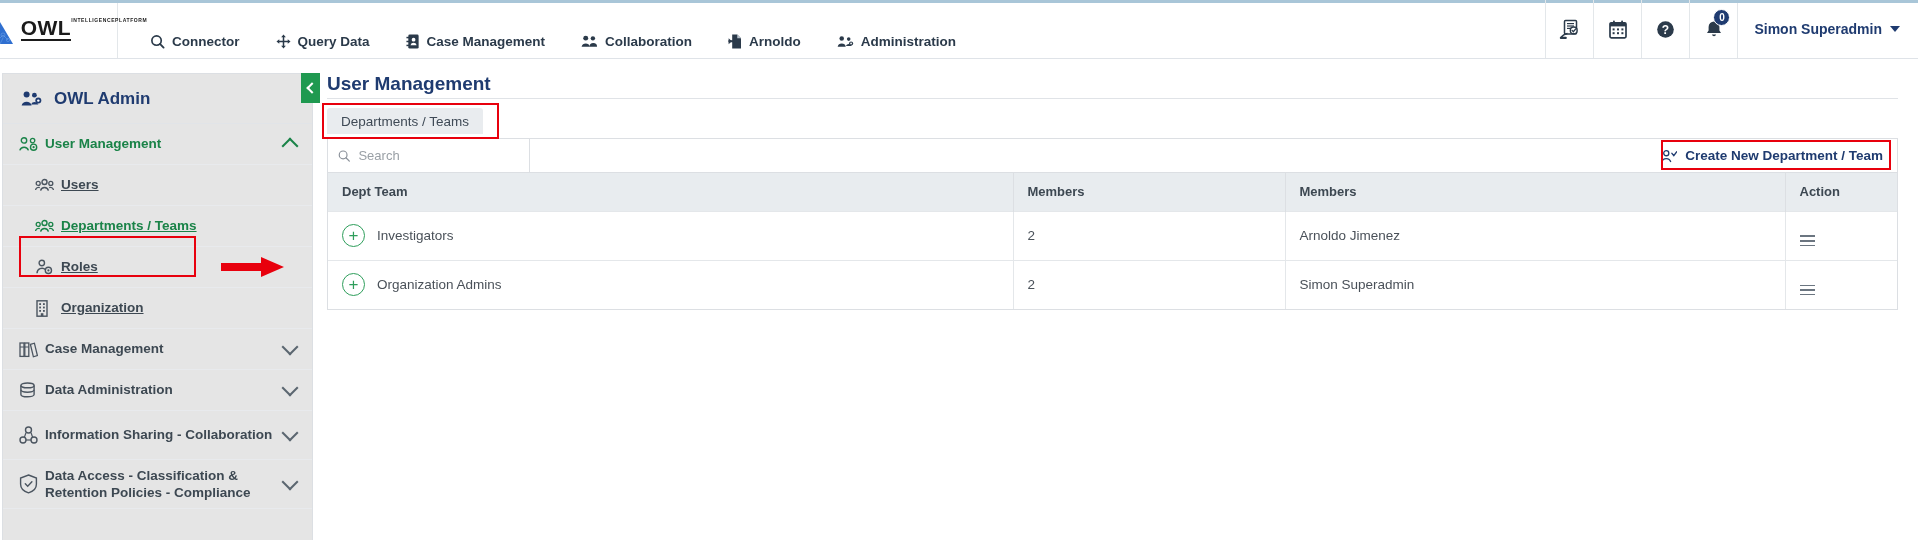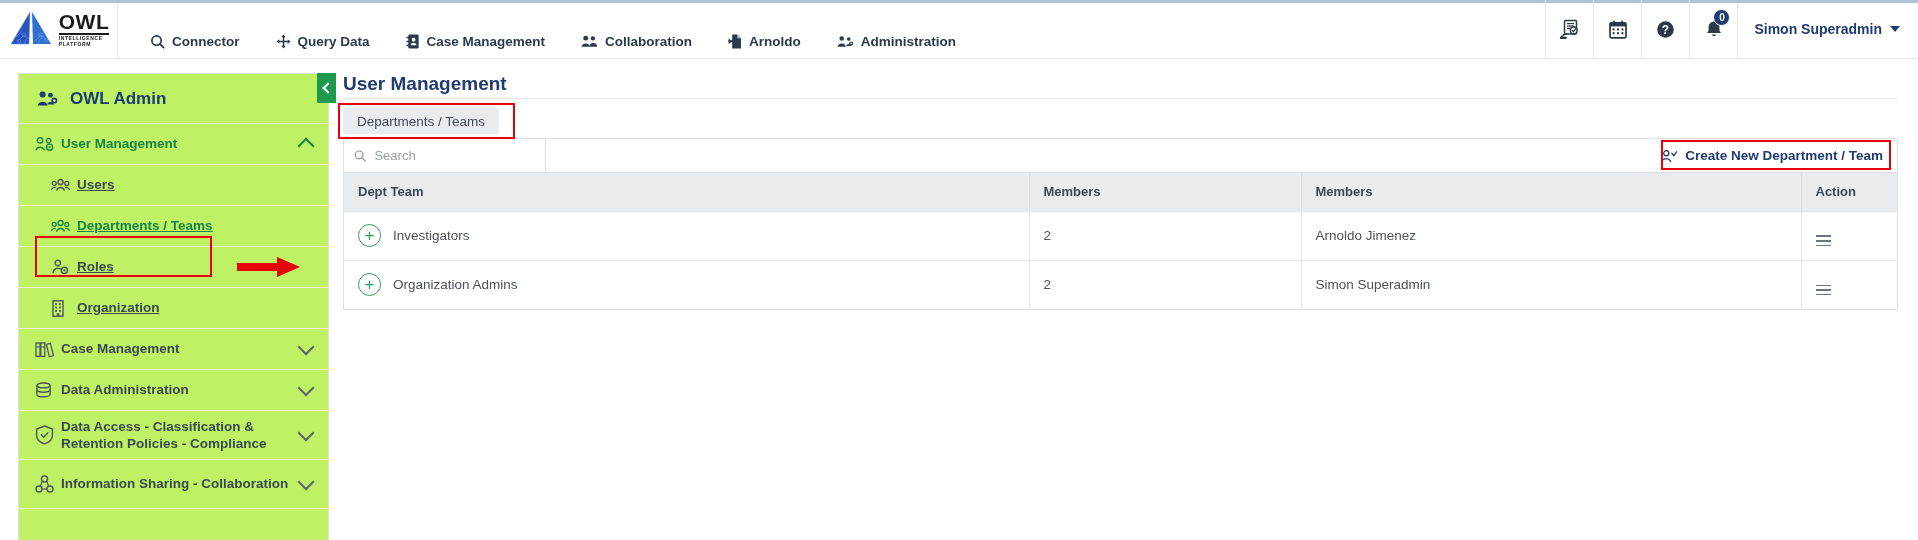--- a/index.html
+++ b/index.html
@@ -25,21 +25,21 @@
     background:#a9c6d8;
   }
   .logo-cell {
     width: 118px;
     display: flex; align-items: center; justify-content: center;
     border-right: 1px solid #e3e7ea;
     padding: 0 6px;
   }
   .logo-wrap { display:flex; align-items:center; gap:5px; }
   .logo-mark { width: 46px; height: 36px; display:block; }
-  .logo-text { display:flex; flex-direction:column; line-height:1; }
+  .logo-text { display:flex; flex-direction:row; line-height:1; }
   .logo-owl {
     font-size: 21px; font-weight: 700; letter-spacing: 0.5px;
     color: #1b1b1b; font-family:"Liberation Sans", sans-serif;
     border-bottom: 2px solid #1b1b1b; padding-bottom:1px;
   }
   .logo-sub {
     font-size: 5px; font-weight: 700; color:#1b1b1b;
     letter-spacing: 0.6px; margin-top:1px;
   }
 
@@ -78,24 +78,24 @@
     width:0;height:0;border-left:5px solid transparent;border-right:5px solid transparent;
     border-top:6px solid #1f3b70;
   }
 
   
   .page { display:flex; height: 481px; background:#fff; }
 
   
   .sidebar {
     width: 311px;
-    margin: 14px 0 0 18px;
+    margin: 14px 0 0 2px;
     border:1px solid #dcdfe3;
     border-bottom:none;
-    background:#bef264;
+    background:#e5e5e5;
     align-self:flex-start;
     height: 467px;
     overflow:hidden;
     position:relative;
   }
   .sb-head {
     display:flex; align-items:center; gap:11px;
     padding: 16px 18px; height: 50px;
     border-bottom:1px solid #e1e4e8;
   }
@@ -473,41 +473,41 @@
           <path d="M1.9 3.4 v4.4 a6.6 2.4 0 0 0 13.2 0 V3.4" fill="none" stroke="#4b5560" stroke-width="1.4"></path>
           <path d="M1.9 7.8 v4.6 a6.6 2.4 0 0 0 13.2 0 V7.8" fill="none" stroke="#4b5560" stroke-width="1.4"></path>
         </svg>
       </span>
       <span class="sb-label">Data Administration</span>
       <span class="chev down"></span>
     </div>
 
     <div class="sb-row two-line">
       <span class="sb-ico">
-        <svg width="19" height="20" viewBox="0 0 19 20">
-          <path d="M9.5 1 L17.4 4 v6.2 c0 4.4 -3.6 7.3 -7.9 8.6 C5.2 17.5 1.6 14.6 1.6 10.2 V4 Z" fill="none" stroke="#4b5560" stroke-width="1.4"></path>
-          <path d="M6.3 9.8 l2.4 2.5 l4.2 -4.6" fill="none" stroke="#4b5560" stroke-width="1.4" stroke-linecap="round"></path>
-        </svg>
-      </span>
-      <span class="sb-label">Data Access - Classification &amp; Retention Policies - Compliance</span>
-      <span class="chev down"></span>
-    </div>
-
-    <div class="sb-row two-line">
-      <span class="sb-ico">
         <svg width="19" height="19" viewBox="0 0 19 19">
           <circle cx="9.5" cy="4" r="3" fill="none" stroke="#4b5560" stroke-width="1.4"></circle>
           <circle cx="4" cy="14" r="3" fill="none" stroke="#4b5560" stroke-width="1.4"></circle>
           <circle cx="15" cy="14" r="3" fill="none" stroke="#4b5560" stroke-width="1.4"></circle>
           <line x1="7" y1="6.6" x2="5.4" y2="11.3" stroke="#4b5560" stroke-width="1.2"></line>
           <line x1="12" y1="6.6" x2="13.6" y2="11.3" stroke="#4b5560" stroke-width="1.2"></line>
           <line x1="7" y1="14" x2="12" y2="14" stroke="#4b5560" stroke-width="1.2"></line>
         </svg>
       </span>
       <span class="sb-label">Information Sharing - Collaboration</span>
+      <span class="chev down"></span>
+    </div>
+
+    <div class="sb-row two-line">
+      <span class="sb-ico">
+        <svg width="19" height="20" viewBox="0 0 19 20">
+          <path d="M9.5 1 L17.4 4 v6.2 c0 4.4 -3.6 7.3 -7.9 8.6 C5.2 17.5 1.6 14.6 1.6 10.2 V4 Z" fill="none" stroke="#4b5560" stroke-width="1.4"></path>
+          <path d="M6.3 9.8 l2.4 2.5 l4.2 -4.6" fill="none" stroke="#4b5560" stroke-width="1.4" stroke-linecap="round"></path>
+        </svg>
+      </span>
+      <span class="sb-label">Data Access - Classification &amp; Retention Policies - Compliance</span>
       <span class="chev down"></span>
     </div>
 
     <div class="hl-box hl-dept"></div>
     <svg class="red-arrow" width="64" height="22" viewBox="0 0 64 22">
       <rect x="0" y="7" width="44" height="8" fill="#e8000d"></rect>
       <path d="M40 1 L63 11 L40 21 Z" fill="#e8000d"></path>
     </svg>
   </div>
 

